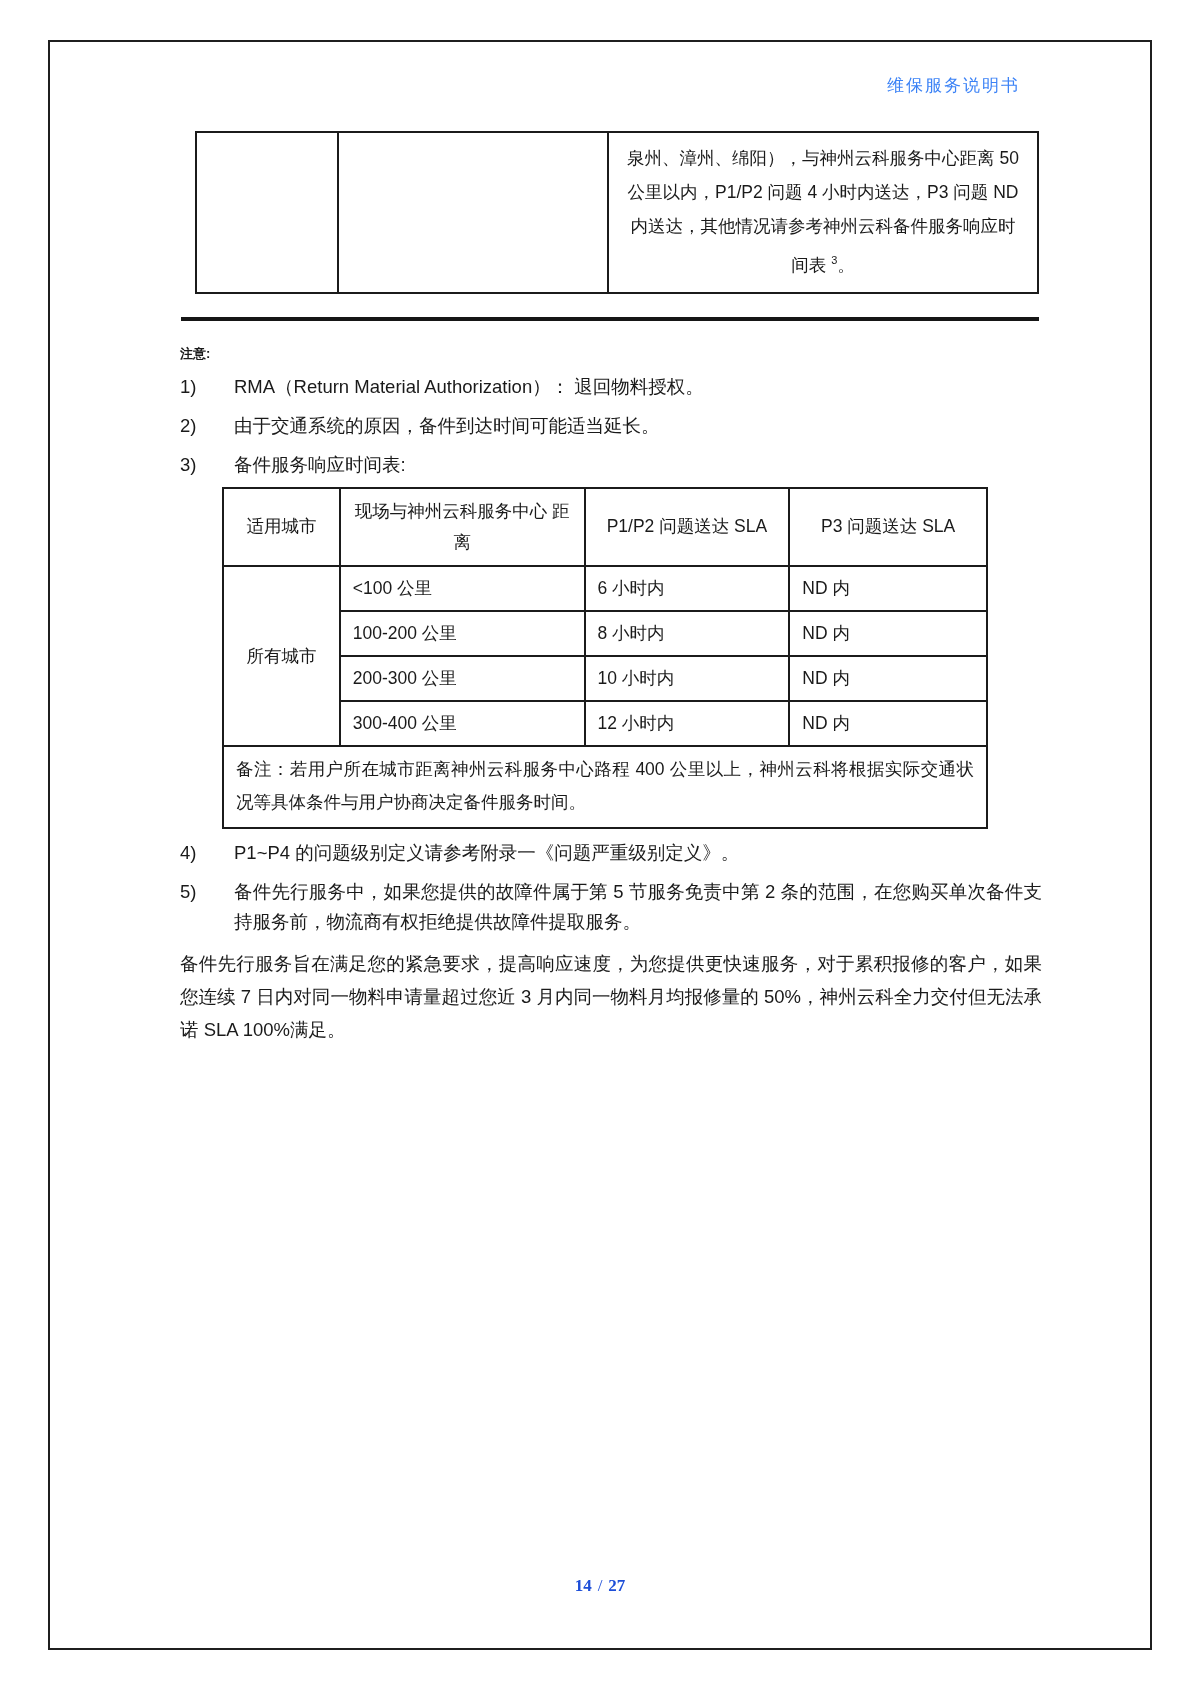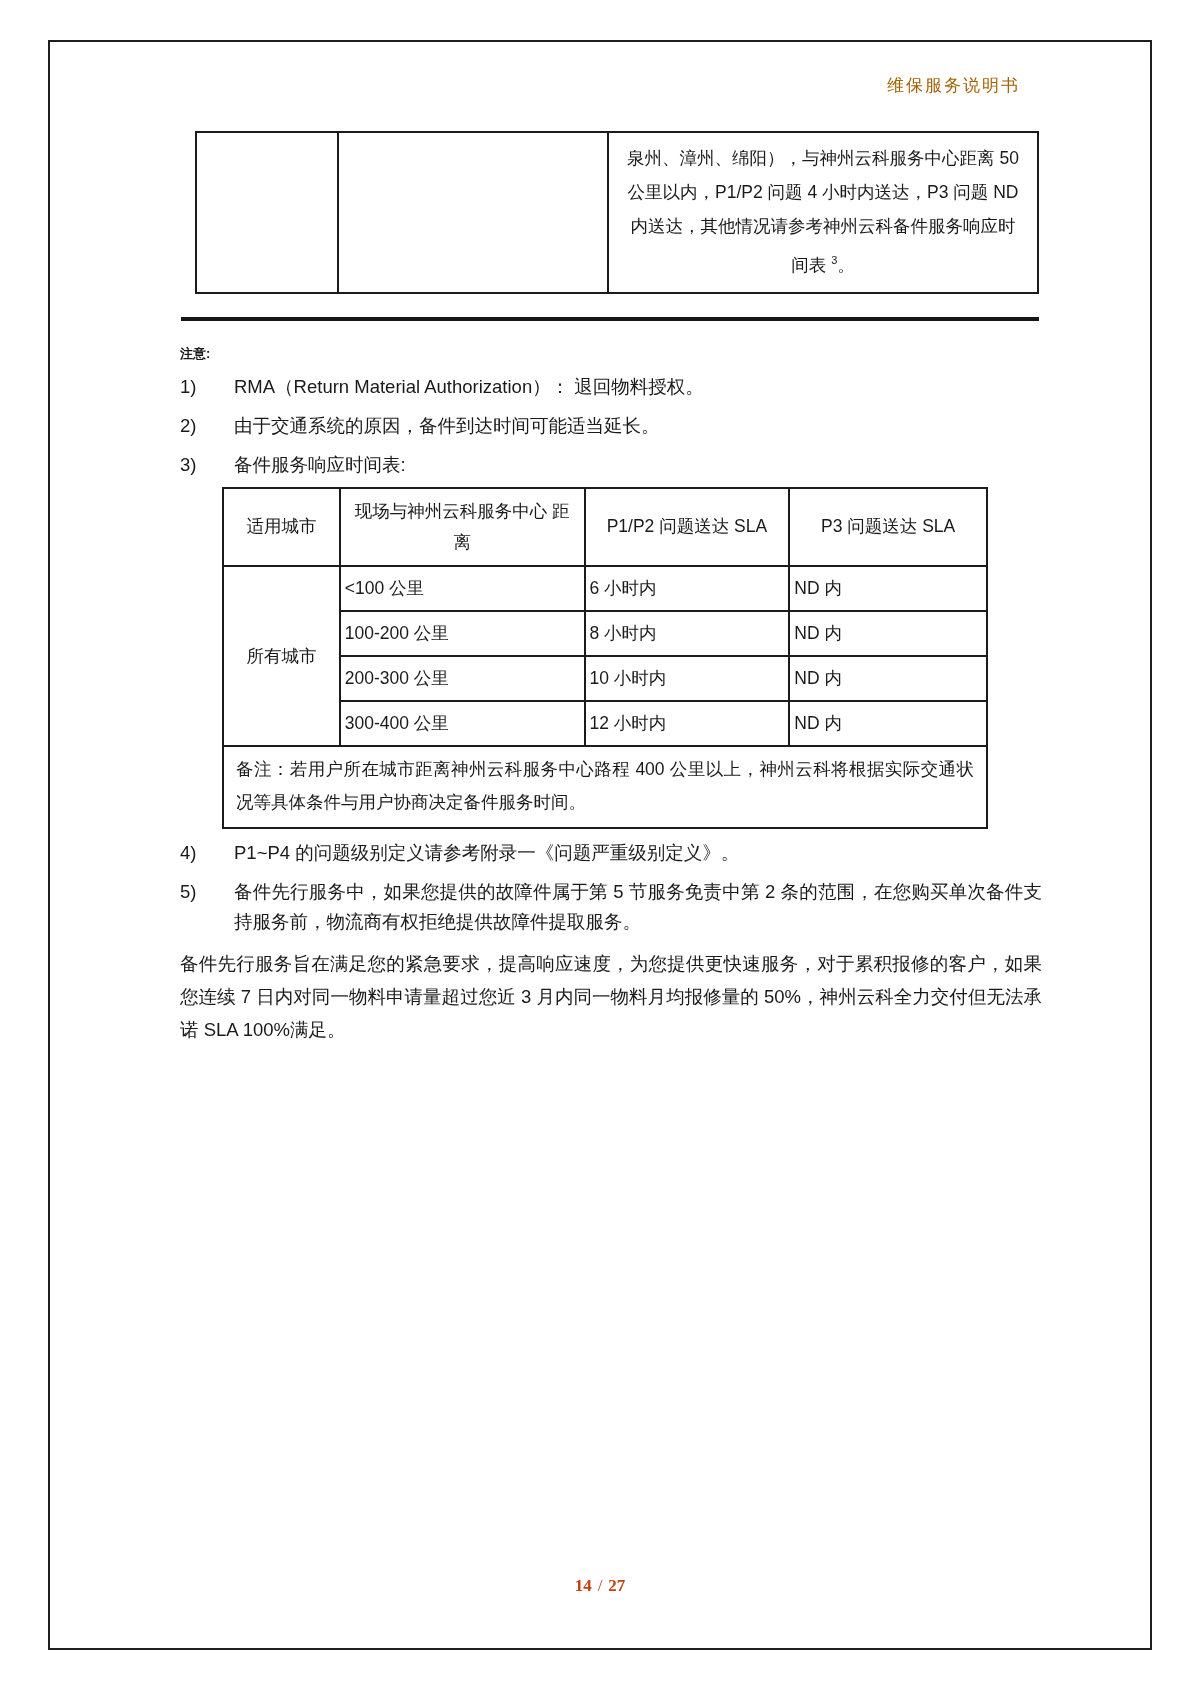--- a/index.html
+++ b/index.html
@@ -16,21 +16,21 @@
     left: 48px; top: 40px; right: 48px; bottom: 48px;
     border: 2px solid #1f1f1f;
     pointer-events: none;
   }
   .doc-header {
     position: absolute;
     top: 74px; right: 180px;
     font-family: "Liberation Serif", "DejaVu Serif", serif;
     font-size: 17px;
     letter-spacing: 2px;
-    color: #a16207;
+    color: #3b82f6;
   }
   .content {
     position: absolute;
     left: 180px; top: 131px;
     width: 862px;
   }
 
   
   table.cont-table {
     border-collapse: collapse;
@@ -88,21 +88,21 @@
     text-align: center;
     line-height: 31px;
     padding: 7px 10px;
     vertical-align: middle;
   }
   th.sla-h1 { width: 114px; }
   th.sla-h2 { width: 239px; }
   th.sla-h3 { width: 200px; }
   th.sla-h4 { width: 193px; }
   td.sla-city { text-align: center; vertical-align: middle; font-size: 17.5px; }
-  td.sla-cell { height: 45px; padding: 1px 4px; vertical-align: middle; }
+  td.sla-cell { height: 45px; padding: 1px 12px; vertical-align: middle; }
   td.sla-remark {
     padding: 6px 12px 8px 12px;
     line-height: 33px;
     text-align: justify;
   }
 
   .closing-para {
     margin-top: 10px;
     width: 862px;
     font-size: 18.5px;
@@ -110,21 +110,21 @@
     text-align: justify;
   }
 
   .doc-footer {
     position: absolute;
     top: 1576px; left: 0;
     width: 1200px;
     text-align: center;
     font-family: "Liberation Serif", "DejaVu Serif", serif;
     font-size: 17px;
-    color: #c2410c;
+    color: #1d4ed8;
   }
   .doc-footer .pg { font-weight: bold; }
   .doc-footer .sep { font-weight: normal; padding: 0 6px; }
 </style>
 </head>
 <body>
 
 <div class="page-border"></div>
 
 <div class="doc-header">维保服务说明书</div>

